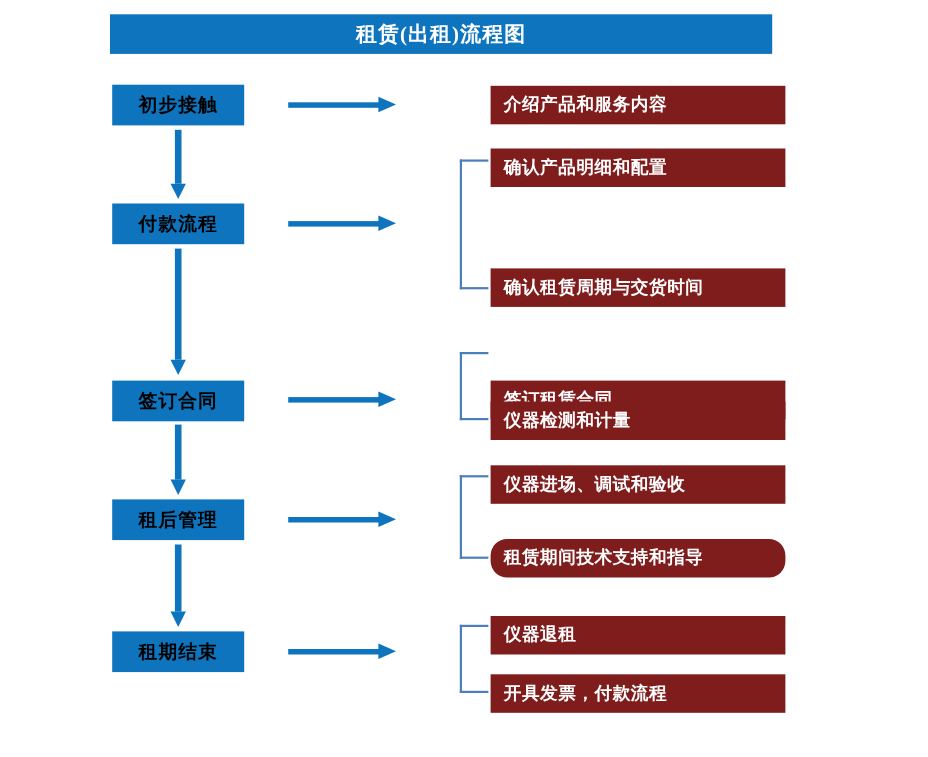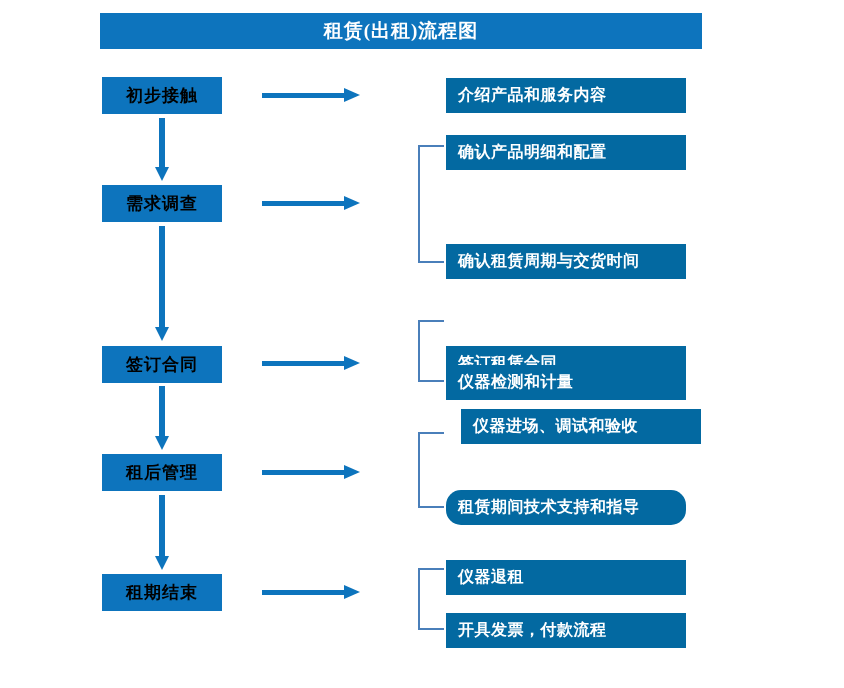--- a/index.html
+++ b/index.html
@@ -53,23 +53,23 @@
     font-size: 17px;
     font-weight: bold;
     letter-spacing: 1px;
     white-space: nowrap;
   }
 
   
   .detail-box {
     position: absolute;
     left: 446px;
-    width: 240px;
+    width: 268px;
     height: 35px;
-    background: #0369a1;
+    background: #7f1d1d;
     color: #ffffff;
     display: flex;
     align-items: center;
     font-size: 16px;
     font-weight: bold;
     padding-left: 12px;
     box-sizing: border-box;
     letter-spacing: 0.5px;
     white-space: nowrap;
   }
@@ -136,21 +136,21 @@
 </style>
 </head>
 <body>
 
 <div id="flowchart">
 
   <div class="title-bar">租赁(出租)流程图</div>
 
   <div class="stage-box" style="top:77px;">初步接触</div>
 
-  <div class="stage-box" style="top:185px;">需求调查</div>
+  <div class="stage-box" style="top:185px;">付款流程</div>
 
   <div class="stage-box" style="top:330px;margin-top:16px;">签订合同</div>
 
   <div class="stage-box" style="top:454px;">租后管理</div>
 
   <div class="stage-box" style="top:574px;">租期结束</div>
 
   <div class="v-arrow" style="top:118px; height:63px;">
     <div class="shaft" style="height:49px;"></div>
     <div class="head" style="top:49px;"></div>
@@ -208,21 +208,21 @@
 
   <div class="detail-box" style="top:135px;">确认产品明细和配置</div>
 
 
   <div class="detail-box" style="top:244px;">确认租赁周期与交货时间</div>
 
   <div class="detail-box" style="top:300px;margin-top:46px;">签订租赁合同</div>
 
   <div class="detail-box" style="top:365px;padding-left:12px;">仪器检测和计量</div>
 
-  <div class="detail-box" style="top:409px;margin-left:15px;">仪器进场、调试和验收</div>
+  <div class="detail-box" style="top:423px;">仪器进场、调试和验收</div>
 
   <div class="detail-box" style="top:490px;border-radius:15px;">租赁期间技术支持和指导</div>
 
   <div class="detail-box" style="top:560px;">仪器退租</div>
 
   <div class="detail-box" style="top:613px;text-align:right;">开具发票，付款流程</div>
 
 </div>
 
 </body></html>

